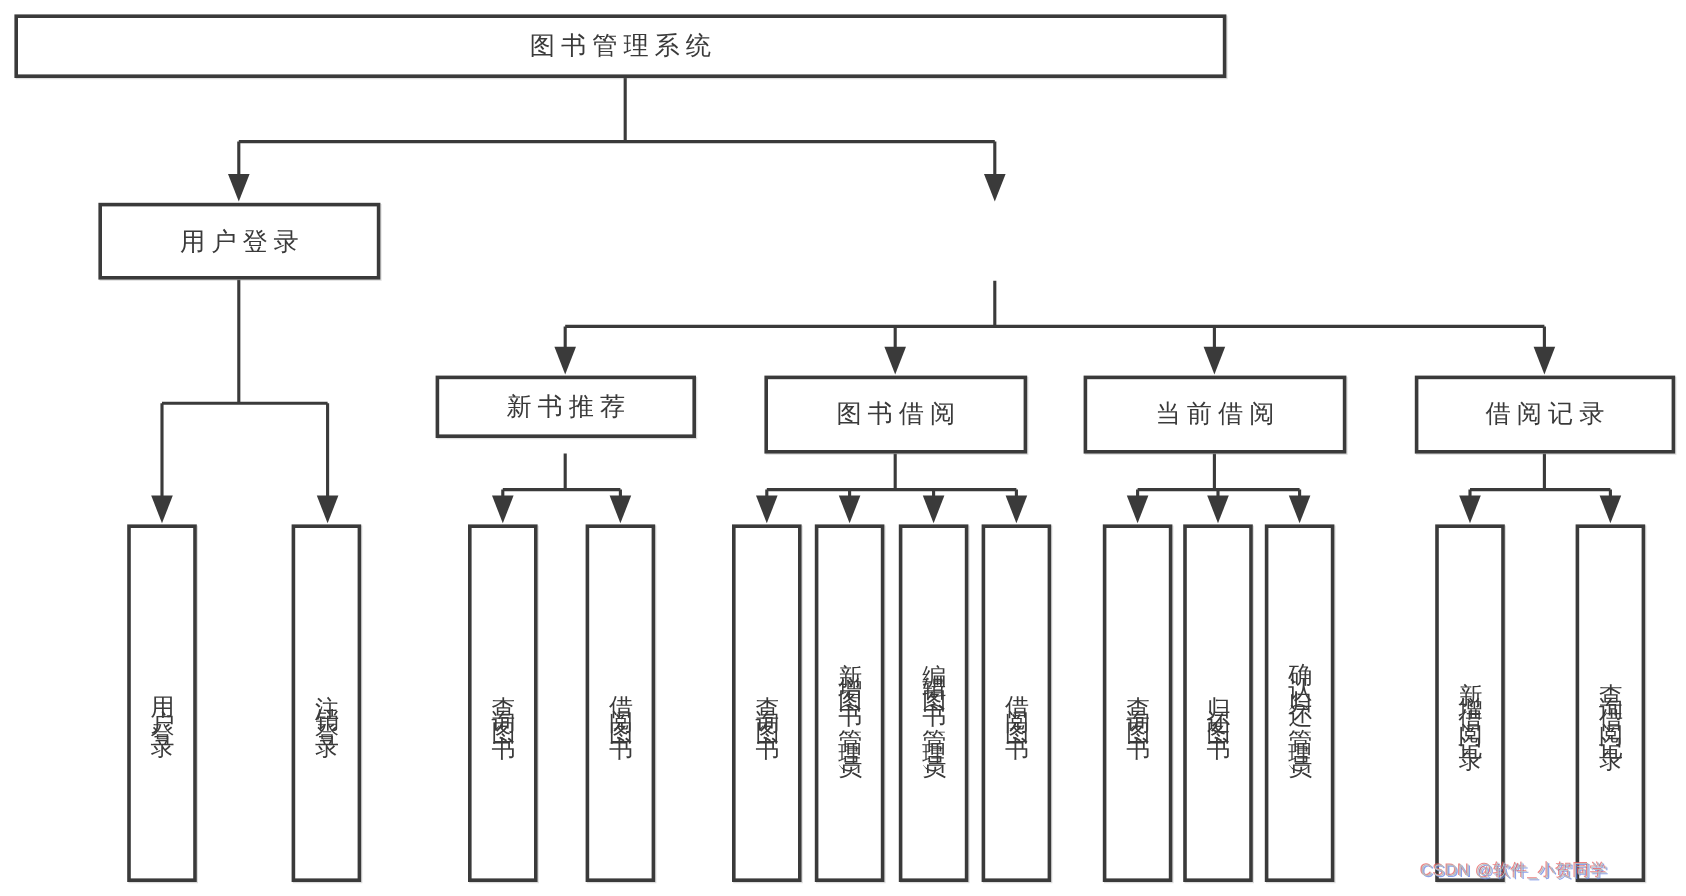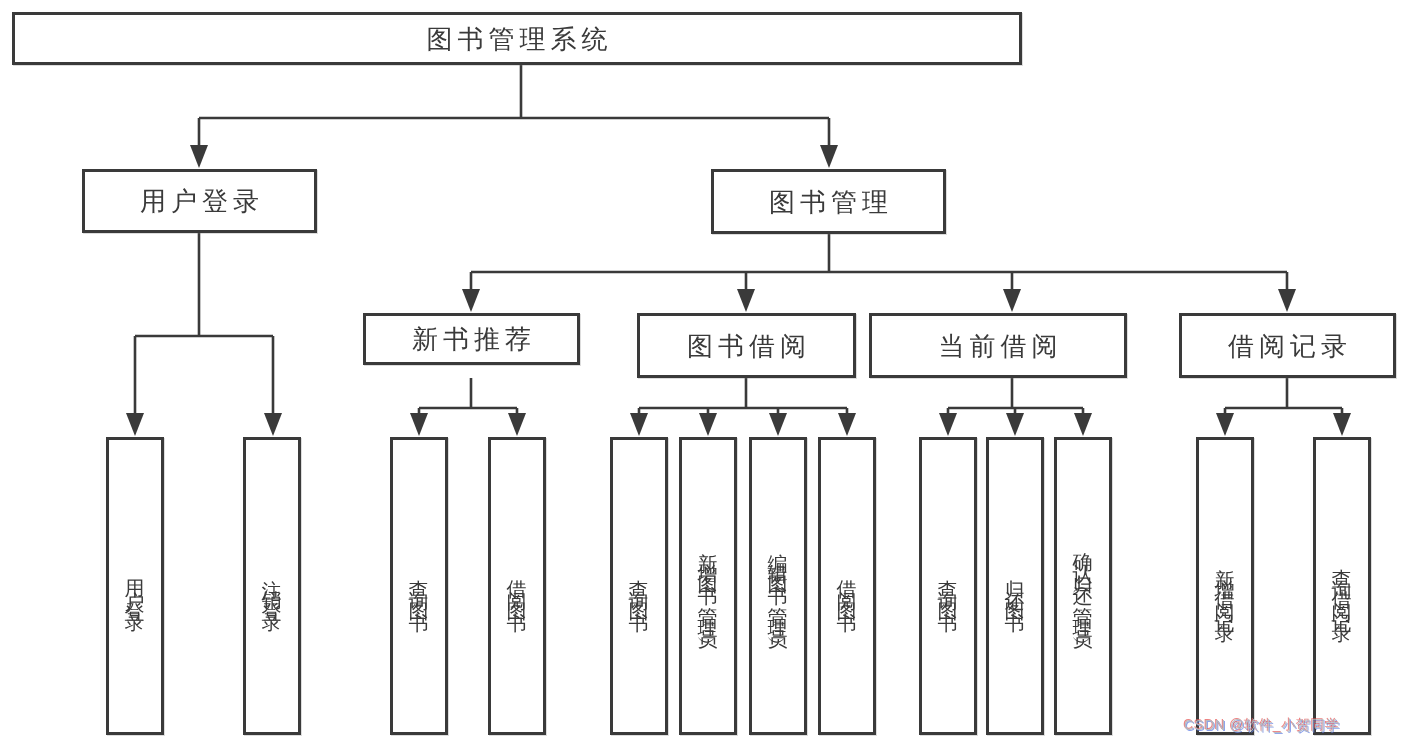--- a/index.html
+++ b/index.html
@@ -37,21 +37,21 @@
     background: #fff;
     border: 3px solid var(--line);
     display: flex;
     align-items: center;
     justify-content: center;
     color: var(--text);
     z-index: 1;
     box-shadow: 1px 1px 0 rgba(120,120,120,0.25);
   }
   .hlabel {
-    font-size: 26px;
+    font-size: 21px;
     letter-spacing: 5px;
     text-indent: 5px;
     line-height: 1;
     white-space: nowrap;
   }
   .vlabel {
     writing-mode: vertical-rl;
     text-orientation: mixed;
     font-size: 20px;
     letter-spacing: 11px;
@@ -118,31 +118,28 @@
     </g>
   </svg>
 
   <div class="node" style="left:12px;top:12px;width:1010px;height:53px">
     <span class="hlabel">图书管理系统</span>
   </div>
 
   <div class="node" style="left:82px;top:169px;width:235px;height:64px">
     <span class="hlabel">用户登录</span>
   </div>
-  <div class="node" style="left:711px;top:169px;width:235px;height:65px">
-    <span class="hlabel">图书管理</span>
-  </div>
 
   <div class="node" style="left:363px;top:313px;width:217px;height:52px">
     <span class="hlabel">新书推荐</span>
   </div>
   <div class="node" style="left:637px;top:313px;width:219px;height:65px">
     <span class="hlabel">图书借阅</span>
   </div>
-  <div class="node" style="left:869px;top:313px;width:258px;height:65px">
+  <div class="node" style="left:903px;top:313px;width:219px;height:65px">
     <span class="hlabel">当前借阅</span>
   </div>
   <div class="node" style="left:1179px;top:313px;width:217px;height:65px">
     <span class="hlabel">借阅记录</span>
   </div>
 
   <div class="node" style="left:106px;top:437px;width:58px;height:298px">
     <span class="vlabel">用户登录</span>
   </div>
   <div class="node" style="left:243px;top:437px;width:58px;height:298px">

